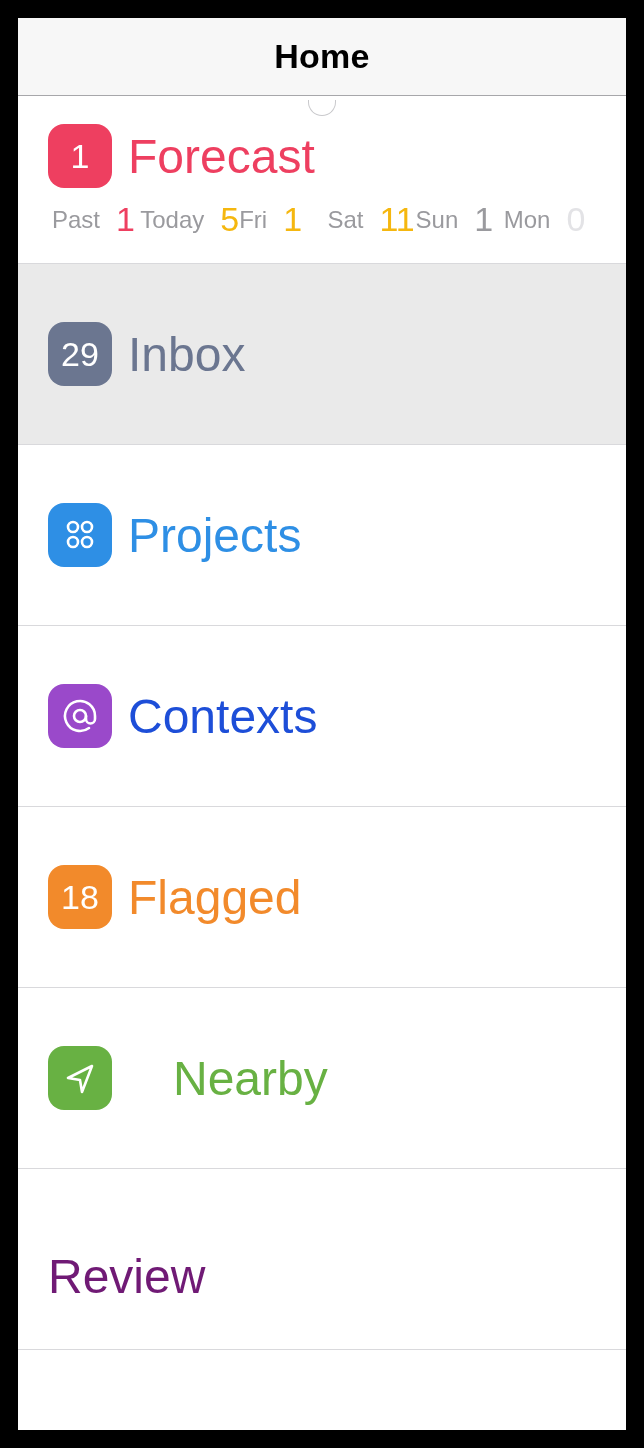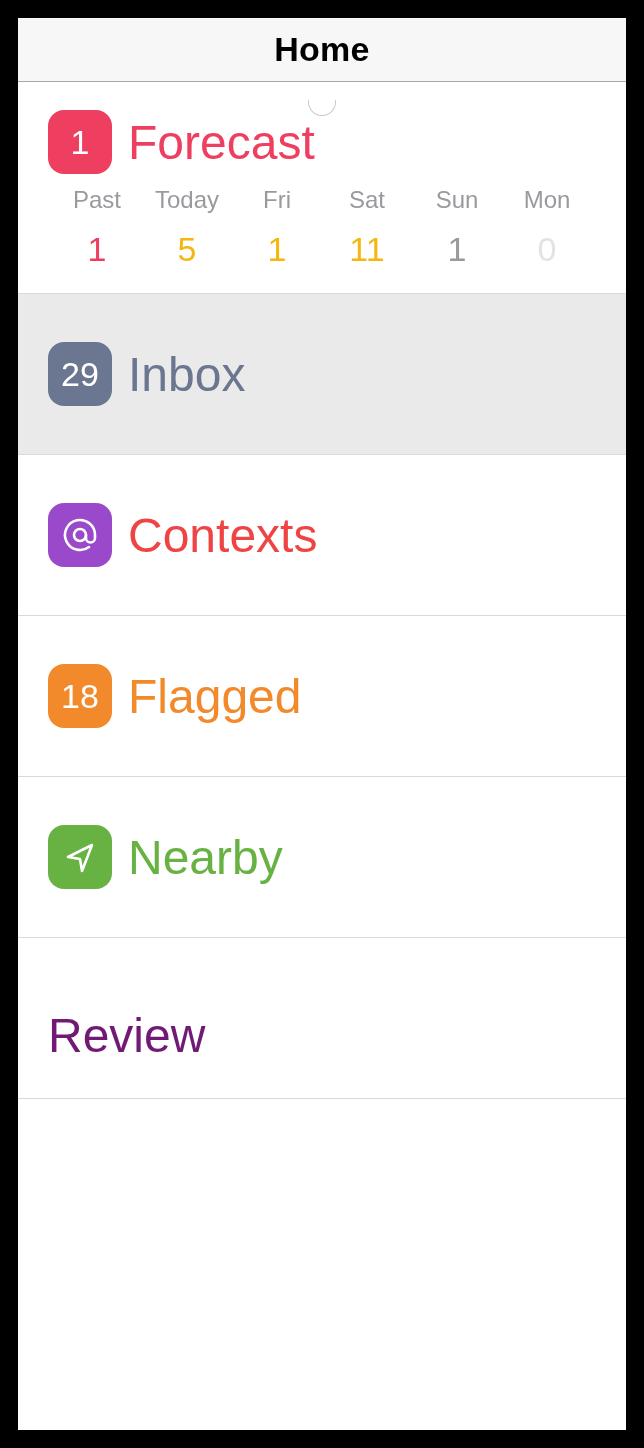--- a/index.html
+++ b/index.html
@@ -10,21 +10,21 @@
     padding: 18px;
   }
   .screen {
     width: 100%;
     height: 100%;
     background: #fff;
     overflow: hidden;
     position: relative;
   }
   .navbar {
-    height: 64px;
+    height: 78px;
     background: #f7f7f7;
     border-bottom: 1px solid #a7a7aa;
     display: flex;
     align-items: center;
     justify-content: center;
     position: relative;
   }
   .navbar-title {
     font-size: 34px;
     font-weight: 700;
@@ -49,21 +49,21 @@
     border-bottom: 1px solid #d9d9dc;
     background: #fff;
     padding: 0 30px;
     position: relative;
   }
   .row.selected { background: #eaeaea; }
   .row-main {
     display: flex;
     align-items: center;
     gap: 16px;
-    height: 160px;
+    height: 180px;
   }
   .row-forecast .row-main { height: 100px; padding-top: 20px; }
   .row-forecast { padding-bottom: 24px; }
   .badge {
     width: 64px;
     height: 64px;
     border-radius: 16px;
     display: flex;
     align-items: center;
     justify-content: center;
@@ -77,42 +77,42 @@
     font-weight: 400;
   }
   .forecast-grid {
     display: flex;
     justify-content: space-between;
     padding: 4px 4px 0 4px;
   }
   .forecast-col {
     flex: 1;
     display: flex;
-    flex-direction: column;
+    flex-direction: row;
     align-items: center;
     gap: 16px;
   }
   .forecast-day {
     font-size: 24px;
     color: #9a9a9e;
     font-weight: 400;
   }
   .forecast-count {
     font-size: 34px;
     font-weight: 500;
   }
   .c-red    { color: #ee3f60; }
   .c-yellow { color: #f5b70f; }
   .c-gray   { color: #9a9a9e; }
   .c-faint  { color: #e3e3e6; }
   .c-slate  { color: #6b7690; }
   .c-blue   { color: #2e8fe5; }
-  .c-purple { color: #ef4444; }
+  .c-purple { color: #1d4ed8; }
   .c-orange { color: #f28a2b; }
-  .c-green  { color: #68b143; }
+  .c-green  { color: #68b143; margin-left: 45px; }
   .c-brown  { color: #701a75; margin-top: 35px; }
 
   .bg-red    { background: #ee3f60; }
   .bg-slate  { background: #6b7690; }
   .bg-blue   { background: #2e8fe5; }
   .bg-purple { background: #9a49ca; }
   .bg-orange { background: #f28a2b; }
   .bg-green  { background: #68b143; }
   .bg-brown  { background: #b14022; }
 
@@ -164,20 +164,33 @@
       </div>
     </div>
 
     <div class="row selected">
       <div class="row-main">
         <div class="badge bg-slate">29</div>
         <div class="row-label c-slate">Inbox</div>
       </div>
     </div>
 
+    <div class="row">
+      <div class="row-main">
+        <div class="badge bg-blue">
+          <svg class="icon-svg" viewBox="0 0 40 40">
+            <circle cx="13" cy="12" r="5" fill="none" stroke-width="2.6"></circle>
+            <circle cx="27" cy="12" r="5" fill="none" stroke-width="2.6"></circle>
+            <circle cx="13" cy="27" r="5" fill="none" stroke-width="2.6"></circle>
+            <circle cx="27" cy="27" r="5" fill="none" stroke-width="2.6"></circle>
+          </svg>
+        </div>
+        <div class="row-label c-blue">Projects</div>
+      </div>
+    </div>
 
     <div class="row">
       <div class="row-main">
         <div class="badge bg-purple">
           <svg class="icon-svg" viewBox="0 0 40 40">
             <circle cx="20" cy="20" r="6" fill="none" stroke-width="2.6"></circle>
             <path d="M26 20 v3 a4.5 4.5 0 0 0 9 0 v-3 a15 15 0 1 0 -6 12" fill="none" stroke-width="2.6" stroke-linecap="round"></path>
           </svg>
         </div>
         <div class="row-label c-purple">Contexts</div>

